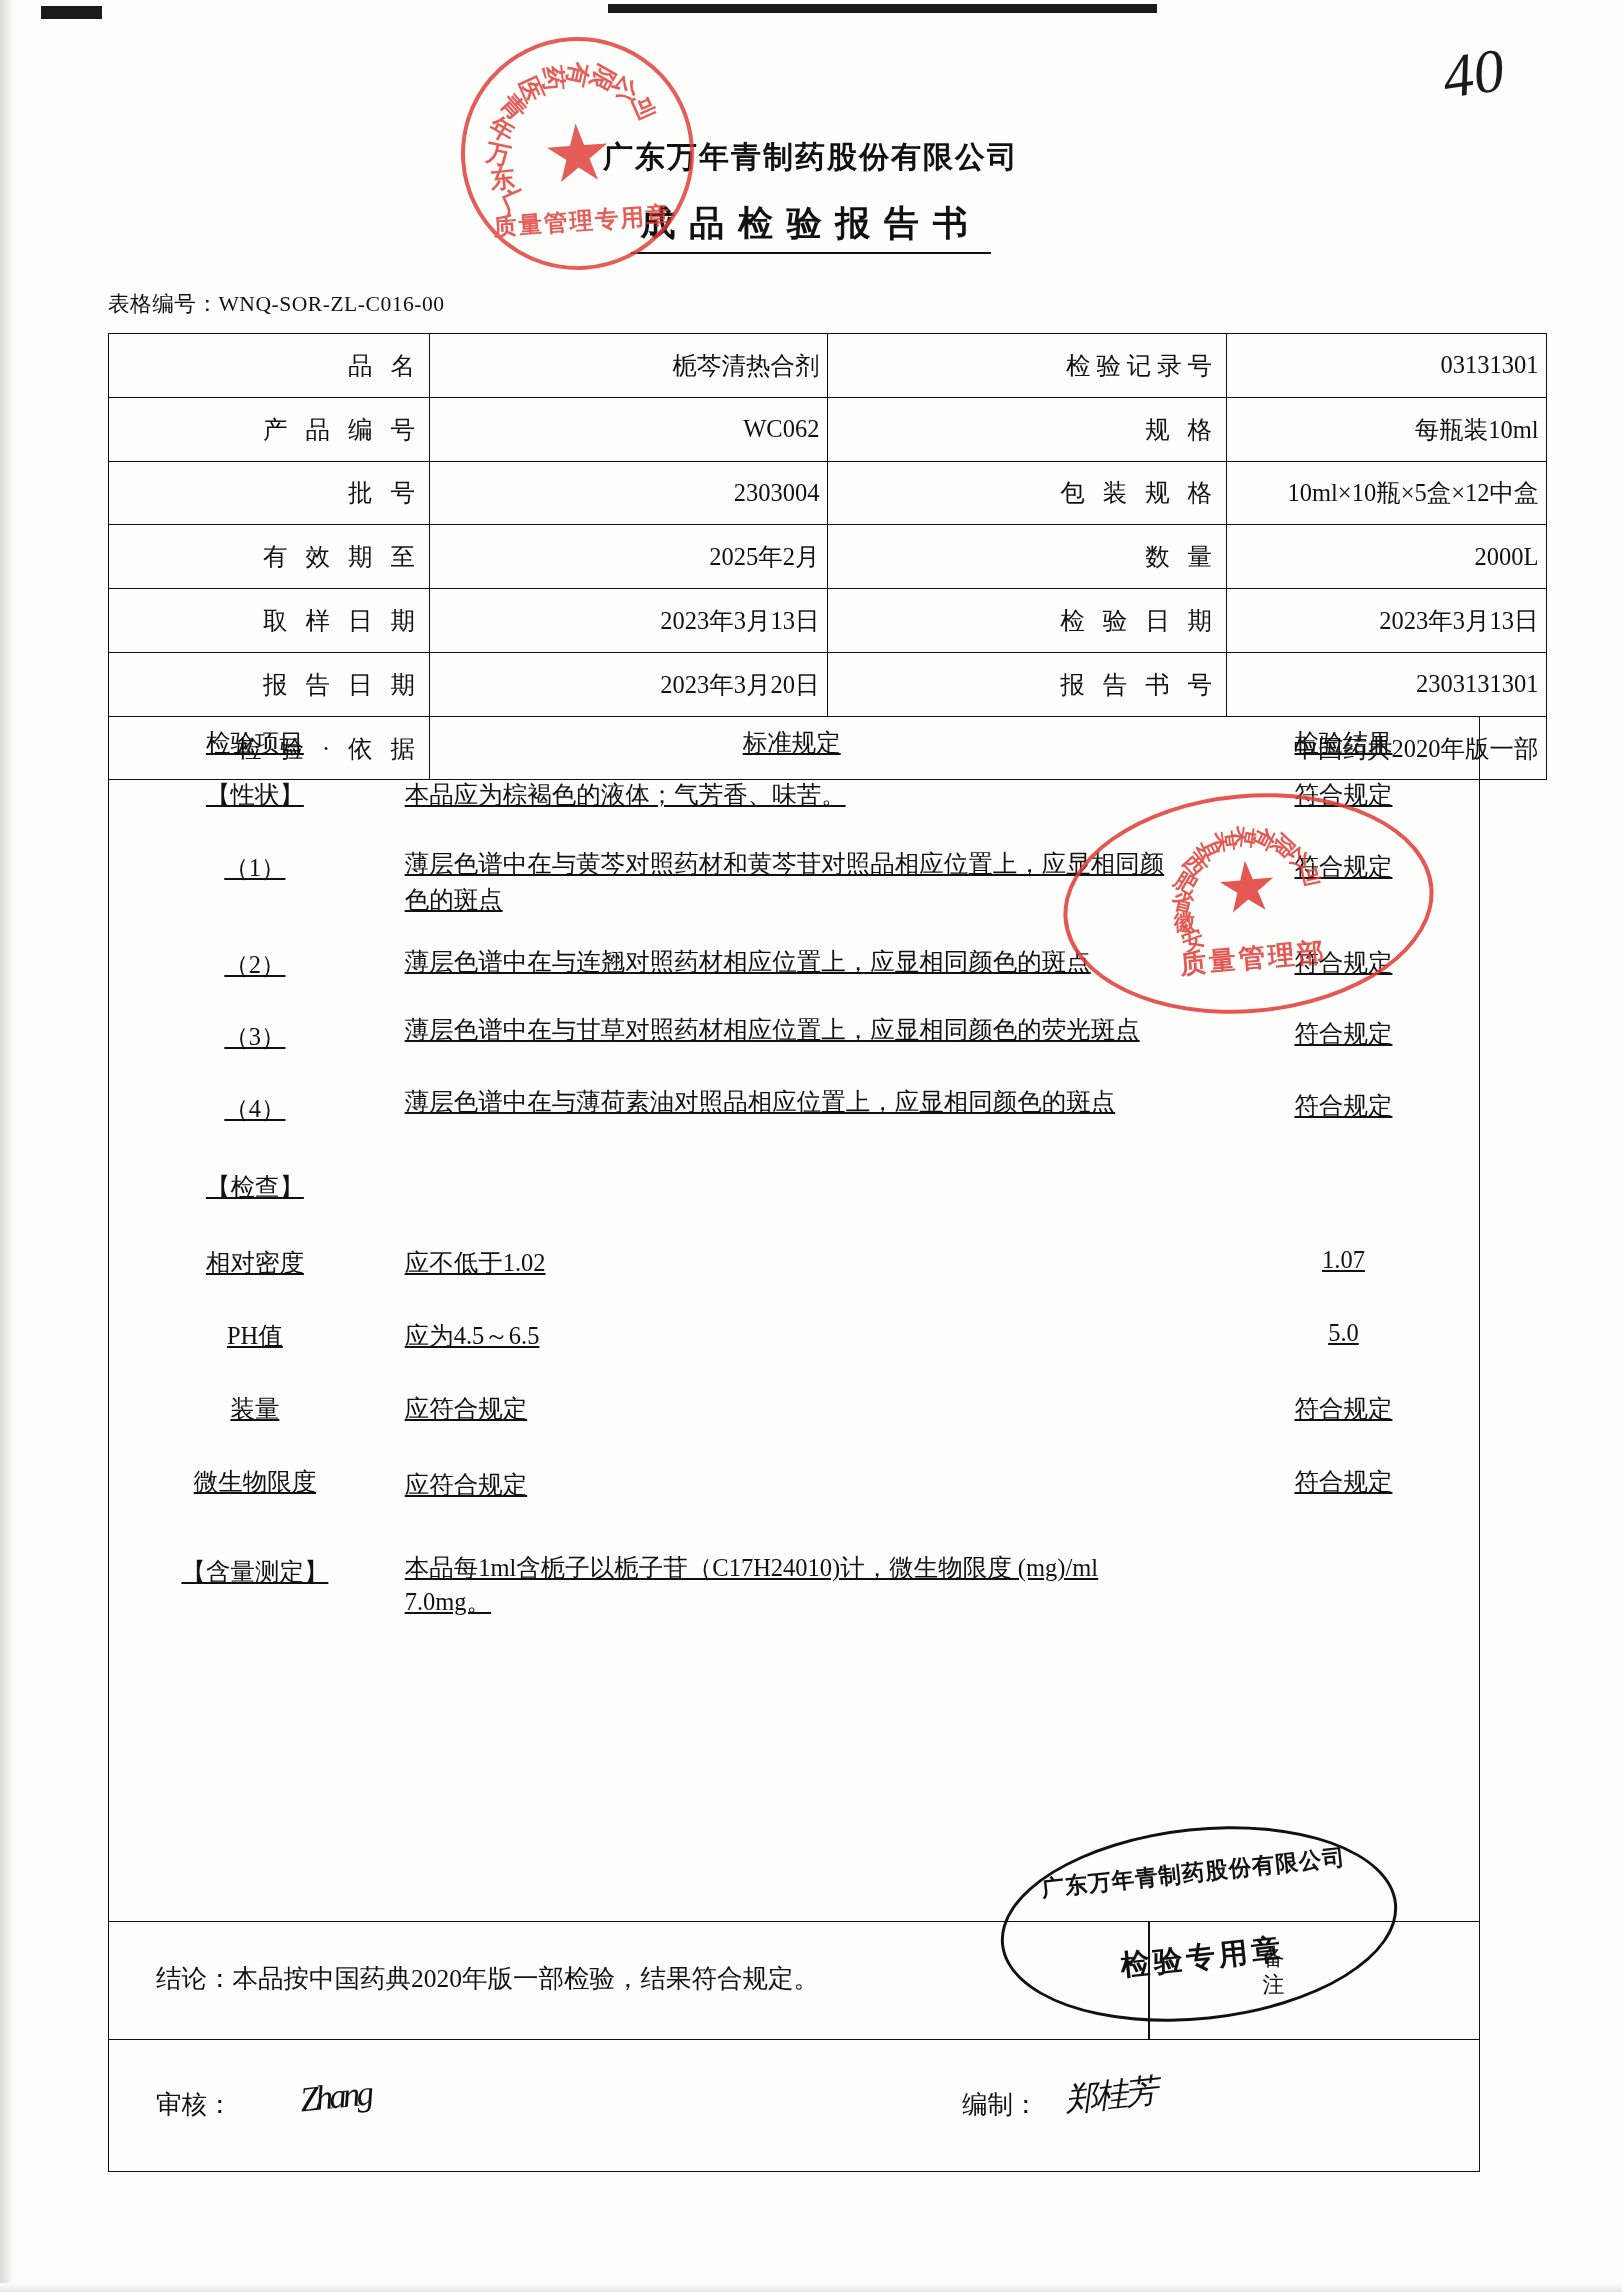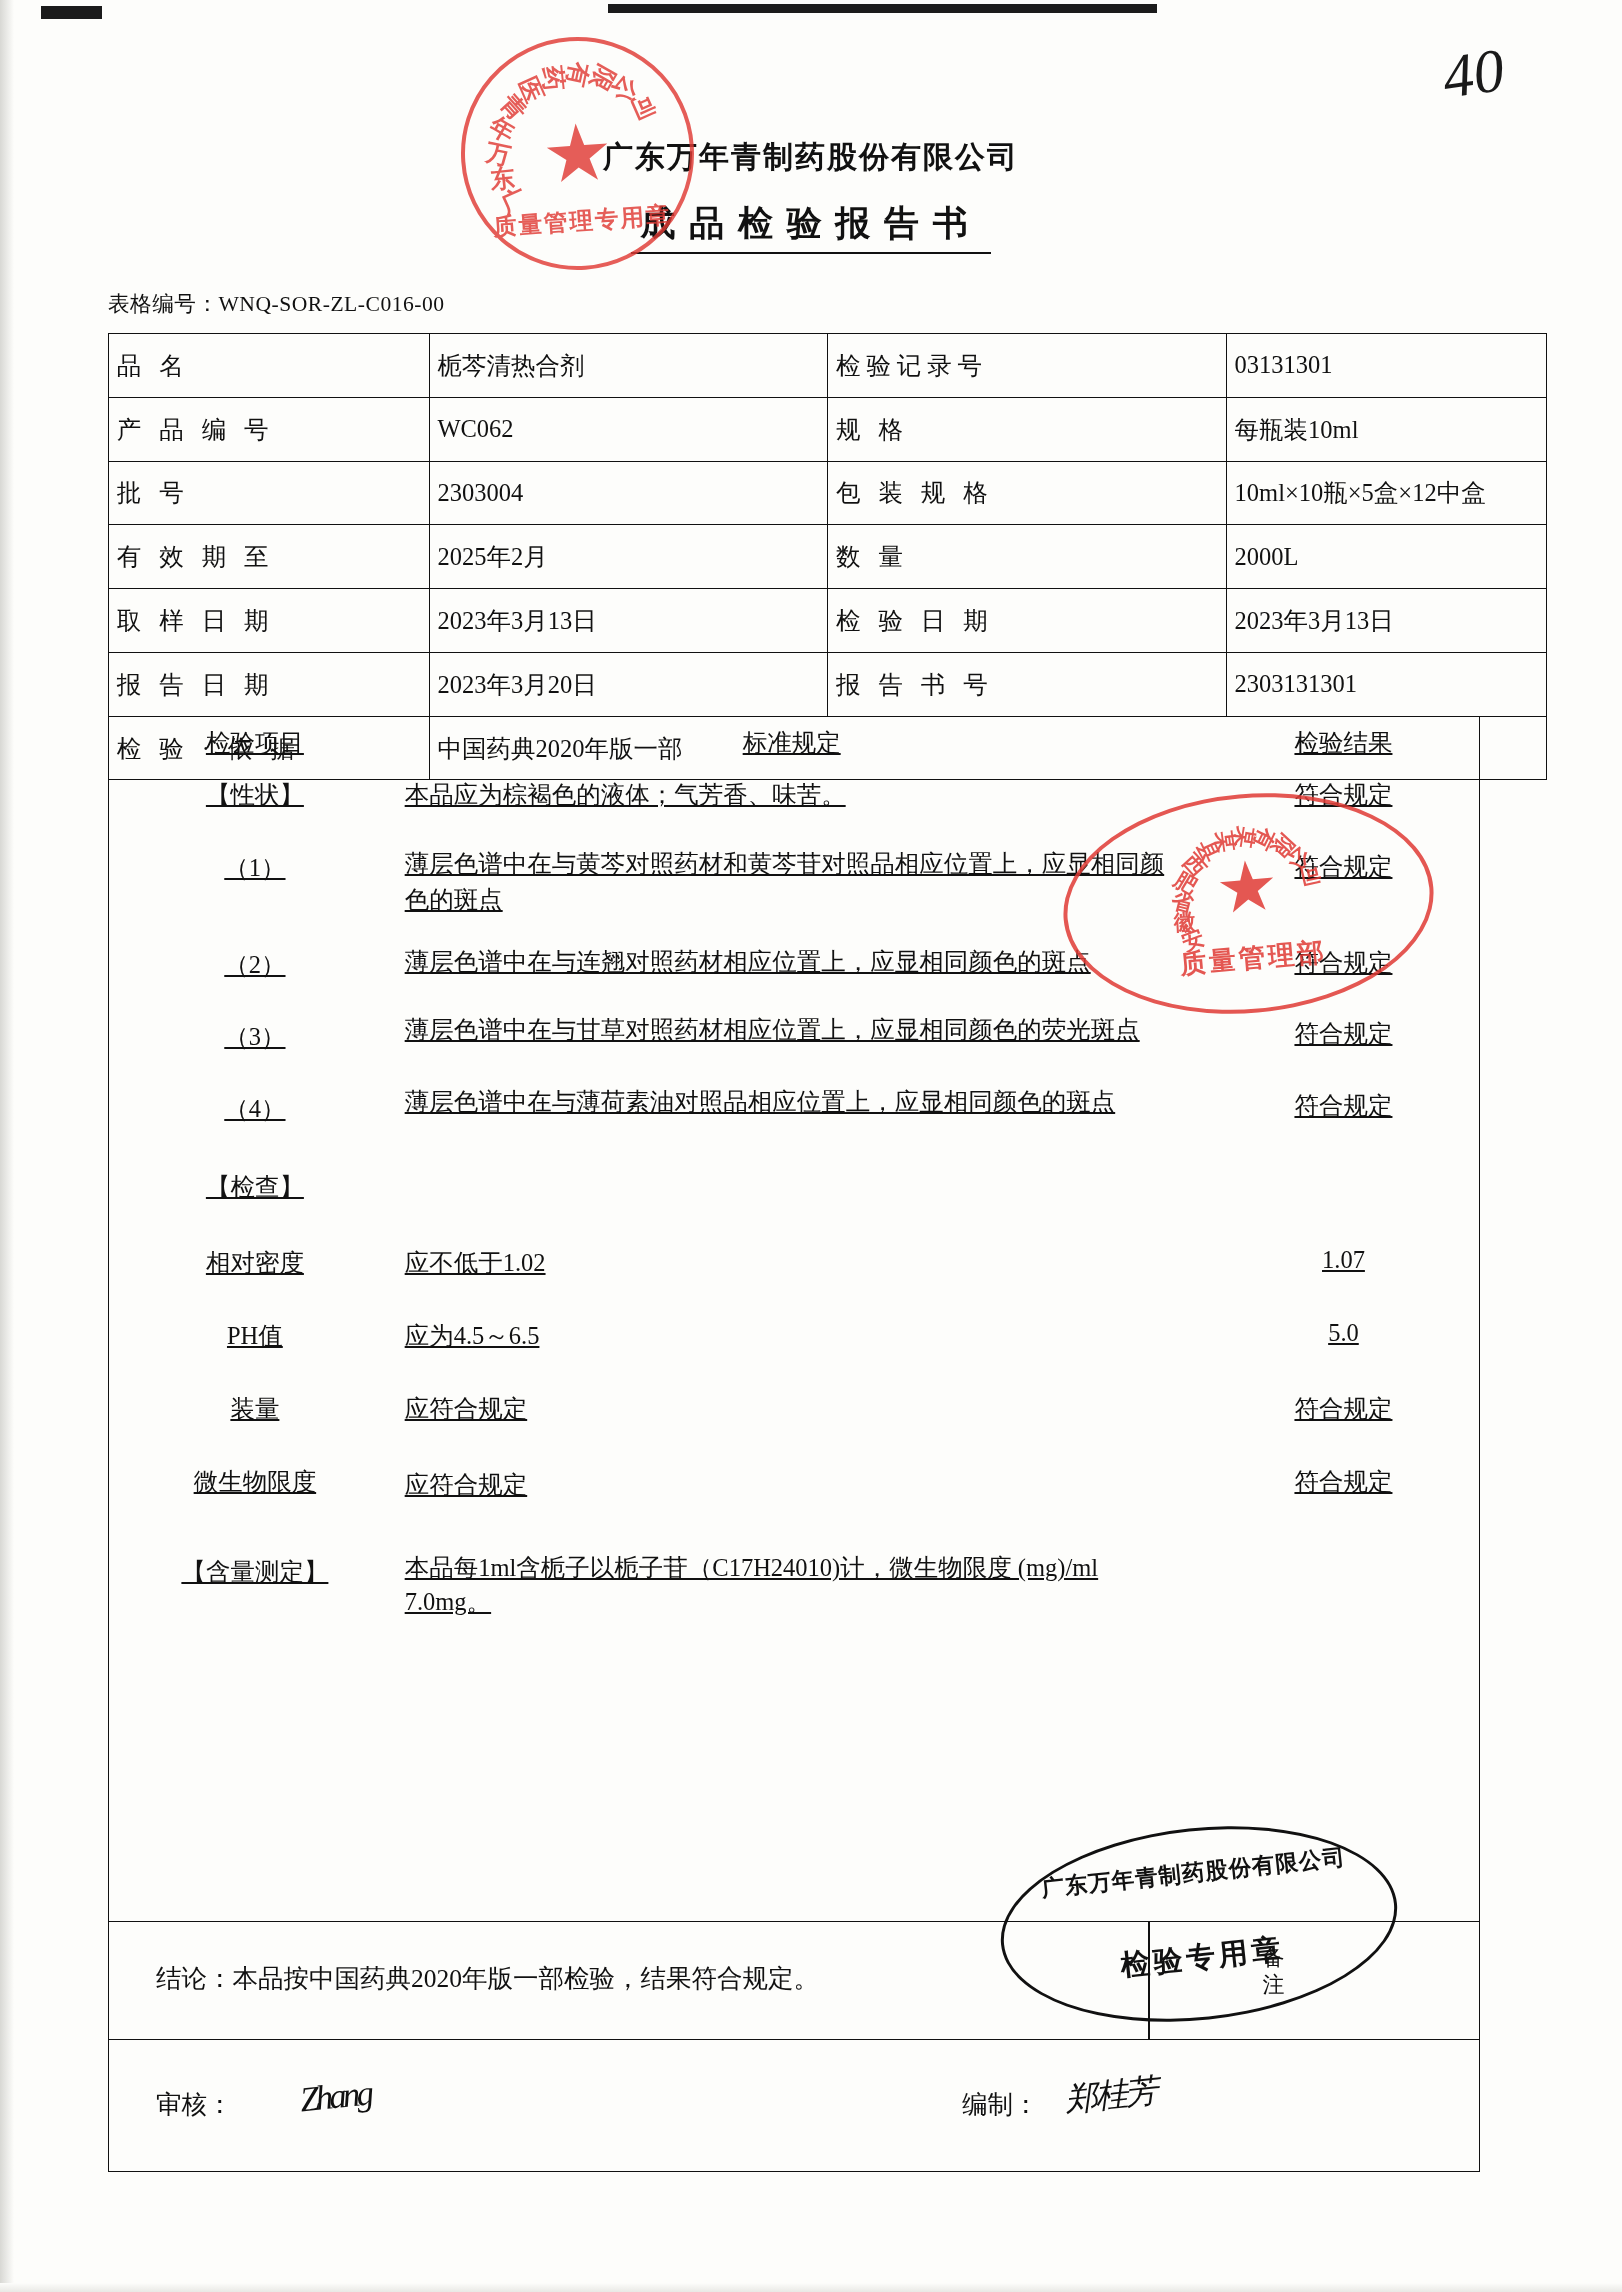--- a/index.html
+++ b/index.html
@@ -53,21 +53,21 @@
   table.main{
     position:absolute;left:108px;top:333px;
     width:1372px;
     border-collapse:collapse;
     table-layout:fixed;
   }
   table.main td{
     border:1.6px solid #111;
     font-size:24.5px;
     padding:5.9px 7.8px;
-    text-align:left;
+    text-align:right;
     vertical-align:middle;
     height:51px;
   }
   td.lbl{width:304px;letter-spacing:5.9px;}
   td.val{width:382px;}
   td.lbl2{width:382px;letter-spacing:5.9px;}
   td.val2{width:304px;}
   td.small{font-size:19.6px;line-height:1.2;letter-spacing:0;}
 
   

